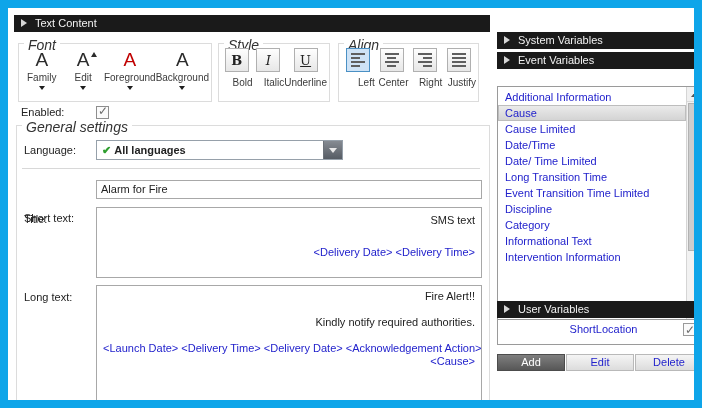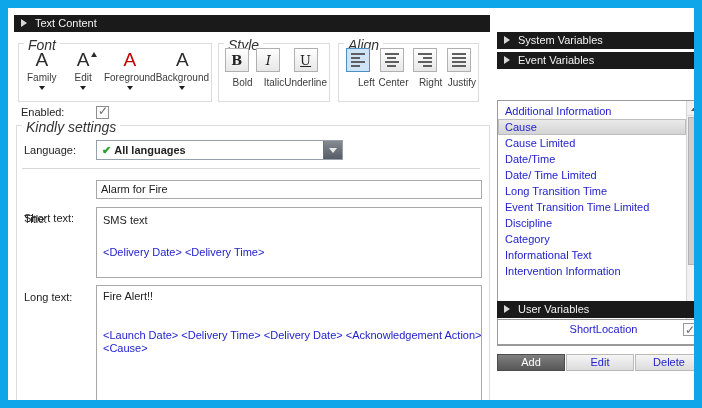--- a/index.html
+++ b/index.html
@@ -64,27 +64,27 @@
   .combo .gcheck { color:#2e9e2e; font-size:11px; margin-right:3px; }
   .combo .dd { position:absolute; right:0; top:0; width:19px; height:18px;
                background:linear-gradient(#868b92,#565c64); border-left:1px solid #6d737a; }
   .combo .dd::after { content:""; position:absolute; left:5px; top:7px; width:0; height:0;
                border-left:4px solid transparent; border-right:4px solid transparent;
                border-top:5px solid #e9e9e9; }
 
   .input { position:absolute; border:1px solid #a8a8a8; background:#fff;
            font-size:11px; color:#222; line-height:17px; padding:0 4px; overflow:hidden; white-space:nowrap; }
   .tarea { position:absolute; border:1px solid #a8a8a8; background:#fff;
-           font-size:11px; color:#222; padding:4px 6px; overflow:hidden; }
+           font-size:11px; color:#222; padding:4px 6px; overflow:hidden;text-align:right; }
   .tline { white-space:nowrap; }
   .blue  { color:#2222cc; }
   .sep   { position:absolute; height:1px; background:#d8d8d8; }
 
   
-  .listbox { position:absolute; left:489px; top:92px; width:206px; height:246px;
+  .listbox { position:absolute; left:489px; top:78px; width:206px; height:246px;
              border:1px solid #9a9a9a; background:#fff; }
   .lrows { position:absolute; left:0; top:2px; right:16px; }
   .lrow  { height:16px; line-height:16px; font-size:11px; color:#2222cc;
            padding-left:7px; white-space:nowrap; overflow:hidden; }
   .lrow.selected { background:linear-gradient(#ececec,#d2d2d2);
                    box-shadow:inset 0 0 0 1px #bdbdbd; }
 
   .vscroll { position:absolute; right:0; top:0; bottom:0; width:16px;
              background:#f2f2f2; border-left:1px solid #d5d5d5; }
   .sb-btn { position:absolute; left:0; width:15px; height:15px; background:#f0f0f0; }
@@ -217,21 +217,21 @@
           </div>
         <div class="lblwrap"><span class="small-lbl">Justify</span></div>
       </div>
     </div>
   </div>
 
   <span class="label" style="left:13px; top:98px;">Enabled:</span>
   <span class="checkbox checked" style="left:88px; top:98px;"></span>
 
   <div class="groupbox" style="left:8px; top:117px; width:474px; height:285px;">
-    <span class="gb-label">Kindly settings</span>
+    <span class="gb-label">General settings</span>
   </div>
 
   <span class="label" style="left:16px; top:136px;">Language:</span>
   <div class="combo" style="left:88px; top:132px; width:247px;font-weight:bold;">
     <span class="val"><span class="gcheck">✔</span><span>All languages</span></span>
     <span class="dd"></span>
   </div>
 
   <div class="sep" style="left:14px; top:160px; width:458px;"></div>
 
@@ -242,20 +242,21 @@
   <div class="tarea" style="left:88px; top:199px; width:386px; height:71px; line-height:16px;">
     <div class="tline">SMS text</div>
     <div class="tline">&nbsp;</div>
     <div class="tline blue">&lt;Delivery Date&gt; &lt;Delivery Time&gt;</div>
   </div>
 
   <span class="label" style="left:16px; top:283px;">Long text:</span>
   <div class="tarea" style="left:88px; top:277px; width:386px; height:125px; line-height:13px;">
     <div class="tline">Fire Alert!!</div>
     <div class="tline">&nbsp;</div>
+    <div class="tline">Kindly notify required authorities.</div>
     <div class="tline">&nbsp;</div>
     <div class="tline blue">&lt;Launch Date&gt; &lt;Delivery Time&gt; &lt;Delivery Date&gt; &lt;Acknowledgement Action&gt;</div>
     <div class="tline blue">&lt;Cause&gt;</div>
   </div>
 
   <div class="hdr" style="left:489px; top:24px; width:206px;">
     <span class="tri"></span>
     <span>System Variables</span>
   </div>
 

